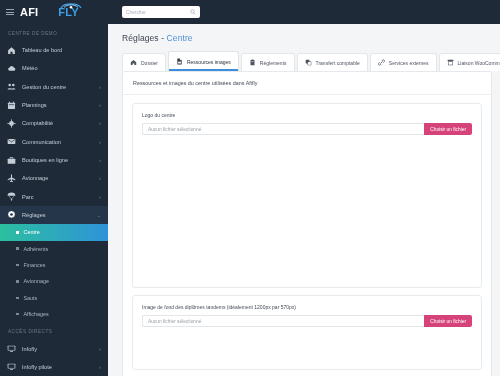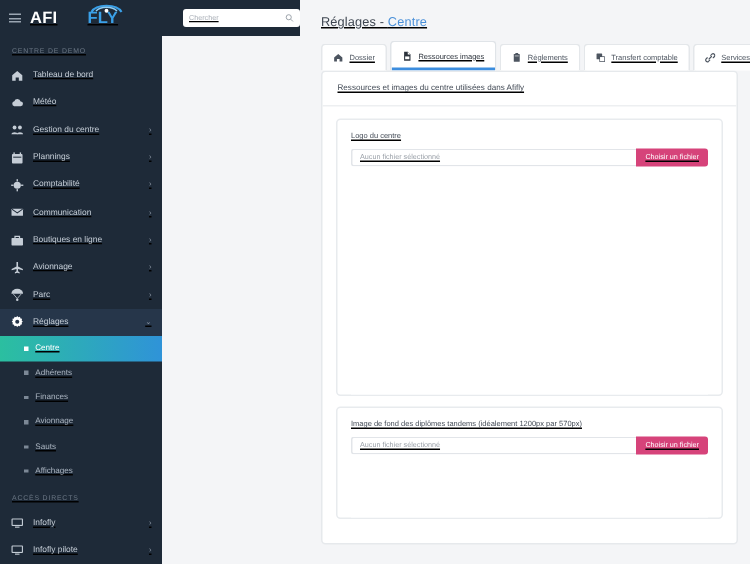--- a/index.html
+++ b/index.html
@@ -2,21 +2,21 @@
 <html><head>
 <meta charset="utf-8">
 <style>
   * { box-sizing: border-box; margin: 0; padding: 0; }
   html, body {
     width: 500px; height: 376px;
     font-family: "Liberation Sans", sans-serif;
     background: #f4f5f7;
     overflow: hidden;
   }
-  .app { display: flex; width: 500px; height: 268px; text-decoration: underline; }
+  .app { display: flex; width: 500px; height: 268px; }
 
   
   .sidebar {
     width: 108px; height: 376px;
     background: #1e2a38;
     flex: 0 0 108px;
     display: flex; flex-direction: column;
     overflow: hidden;
     position: relative;
   }
@@ -65,21 +65,21 @@
   .sub-item.active {
     background: linear-gradient(to right, #2bbfa0 0%, #2f93d8 100%);
     color: #ffffff;
   }
   .sub-item.active .dot { background: #ffffff; }
 
   
   .main {
     flex: 1 1 auto; height: 376px;
     background: #f4f5f7;
-    display: flex; flex-direction: row;
+    display: flex; flex-direction: column;
     overflow: hidden;
   }
   .topbar {
     height: 24px; flex: 0 0 24px;
     background: #1e2a38;
     display: flex; align-items: center;
     padding: 0 0 0 14px;
   }
   .search-box {
     width: 78px; height: 12px;

